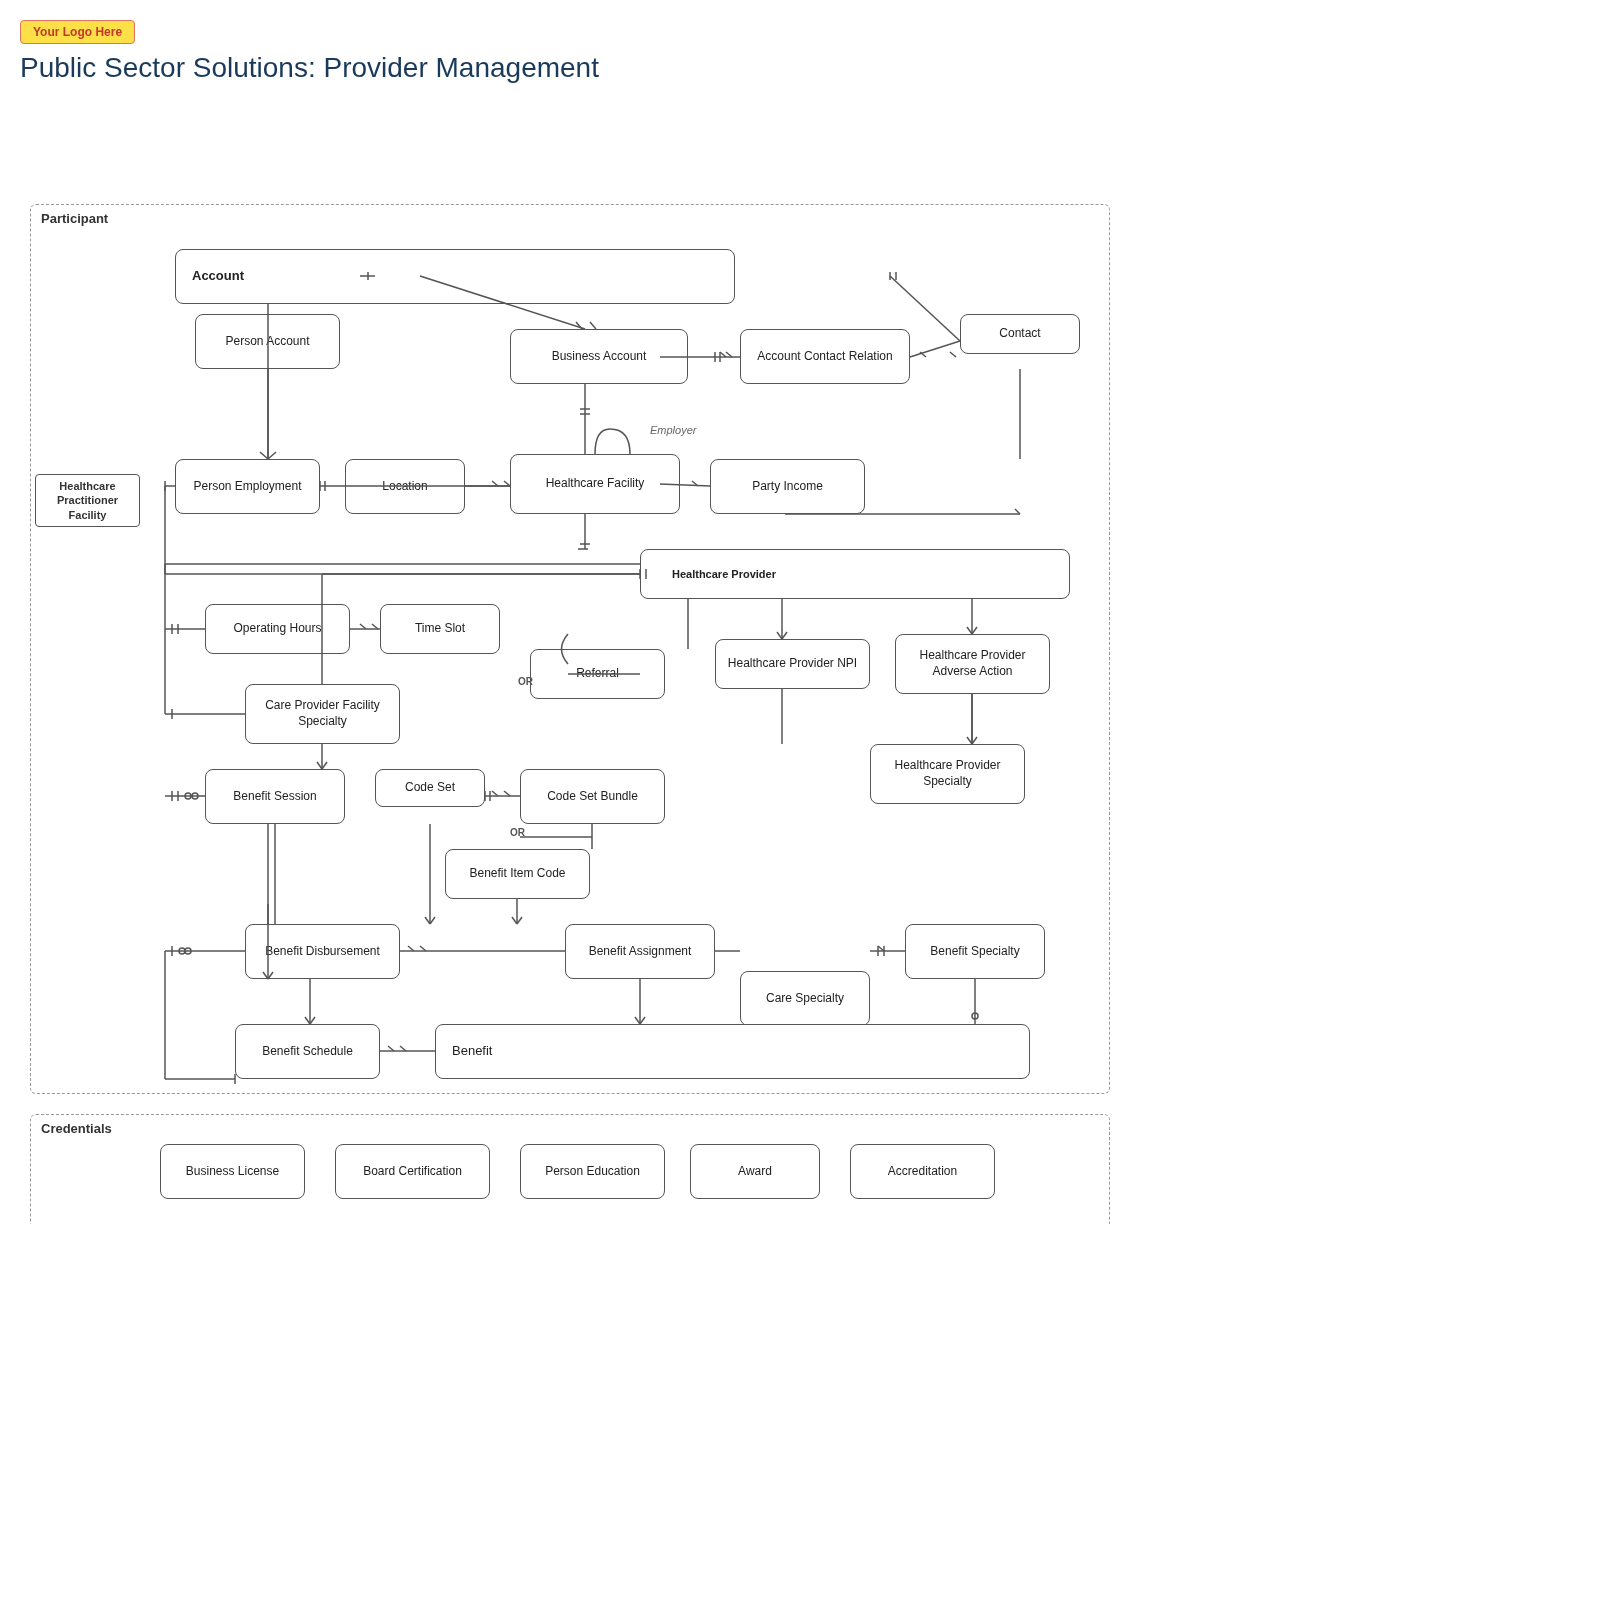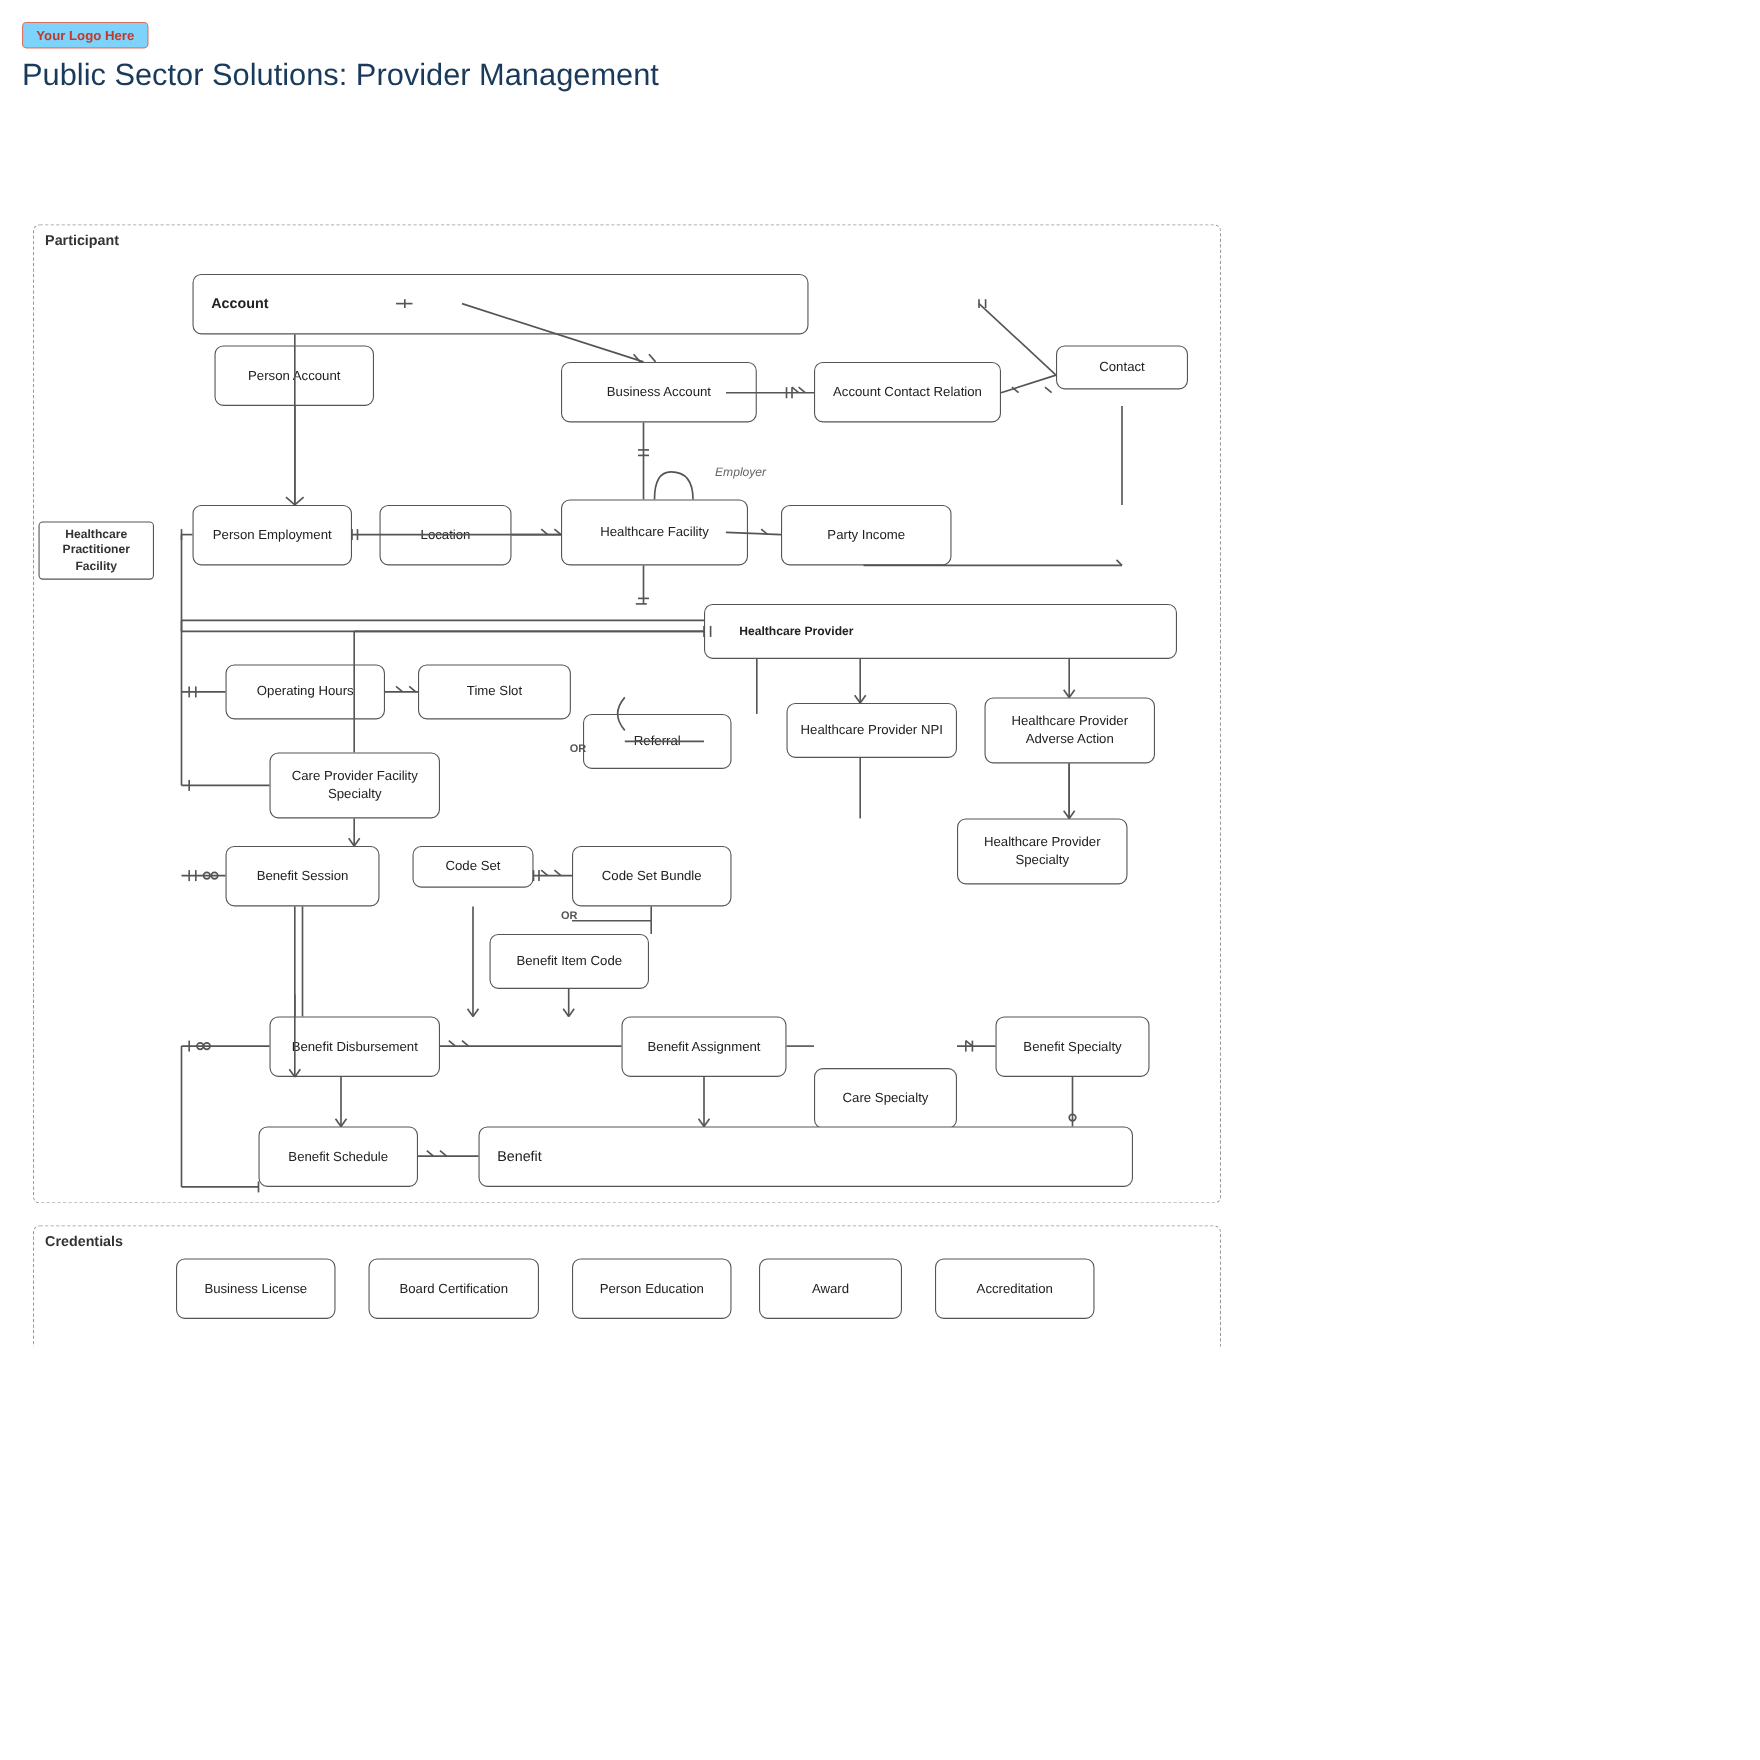--- a/index.html
+++ b/index.html
@@ -3,21 +3,21 @@
   <meta charset="utf-8">
   <style>
     * { box-sizing: border-box; margin: 0; padding: 0; }
     body {
       font-family: -apple-system, BlinkMacSystemFont, 'Segoe UI', Arial, sans-serif;
       background: #fff;
       padding: 20px;
       color: #333;
     }
     .logo-btn {
-      background: #7dd3fc;
+      background: #fde047;
       color: #c0392b;
       border: 1px solid #e07060;
       border-radius: 4px;
       padding: 4px 12px;
       font-size: 12px;
       font-weight: 600;
       display: inline-block;
       margin-bottom: 8px;
     }
     .page-title {
@@ -132,21 +132,21 @@
   <div class="entity-box" style="left:325px; top:355px; width:120px; height:55px;">Location</div>
 
   <div class="entity-box" style="left:490px; top:350px; width:170px; height:60px;">Healthcare Facility</div>
 
   <div class="entity-box" style="left:690px; top:355px; width:155px; height:55px;">Party Income</div>
 
   <div class="entity-box" style="left:620px; top:445px; width:430px; height:50px; font-size:11px; font-weight:600; justify-content:flex-start; padding-left:31px;">Healthcare Provider</div>
 
   <div class="entity-box" style="left:185px; top:500px; width:145px; height:50px;">Operating Hours</div>
 
-  <div class="entity-box" style="left:360px; top:500px; width:139px; height:50px;">Time Slot</div>
+  <div class="entity-box" style="left:360px; top:500px; width:120px; height:50px;">Time Slot</div>
 
   <div class="entity-box" style="left:510px; top:545px; width:135px; height:50px;">Referral</div>
 
   <div class="entity-box" style="left:695px; top:535px; width:155px; height:50px;">Healthcare Provider NPI</div>
 
   <div class="entity-box" style="left:875px; top:530px; width:155px; height:60px;">Healthcare Provider
 Adverse Action</div>
 
   <div class="entity-box" style="left:225px; top:580px; width:155px; height:60px;">Care Provider Facility
 Specialty</div>

